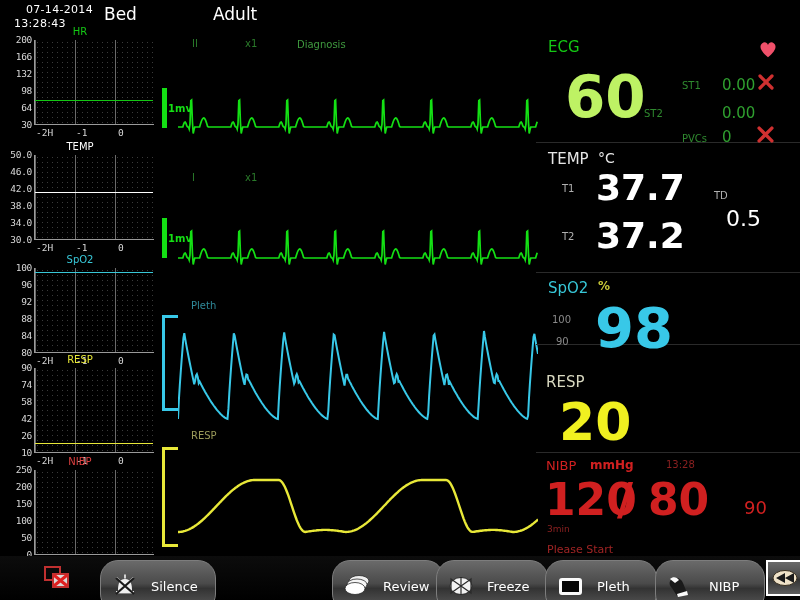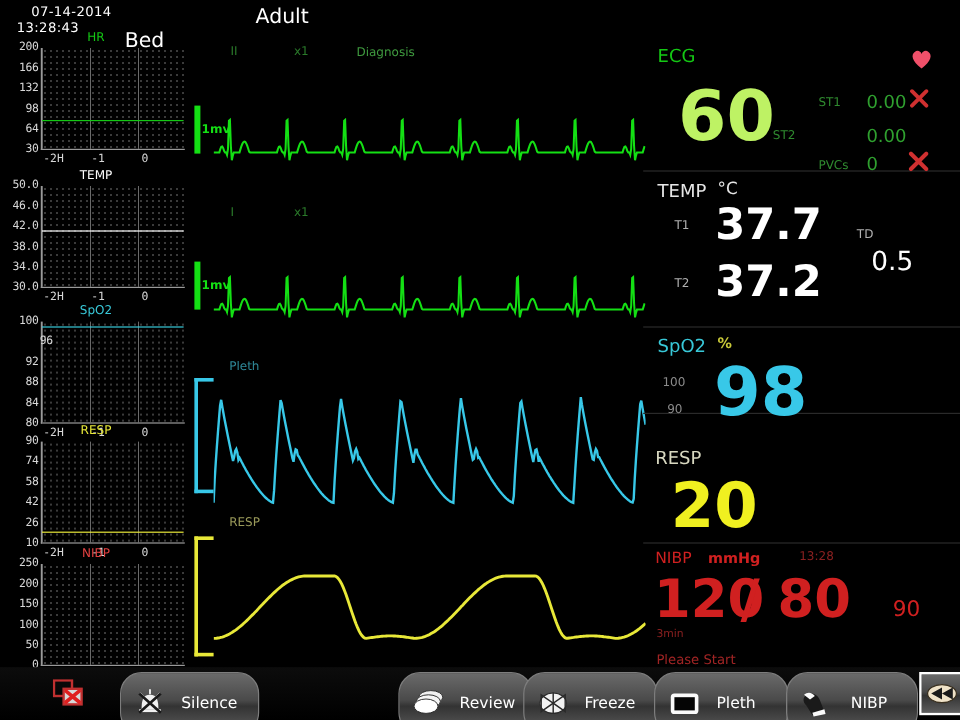--- a/index.html
+++ b/index.html
@@ -3,21 +3,21 @@
 <meta charset="utf-8">
 <style>
   html,body{margin:0;padding:0;background:#000;}
   body{width:800px;height:600px;overflow:hidden;
        font-family:"DejaVu Sans","Liberation Sans",sans-serif;color:#fff;}
   #screen{position:relative;width:800px;height:600px;background:#000;}
 
   
   .hdr-date{position:absolute;left:6px;top:3px;font-size:11px;color:#fff;letter-spacing:.3px;margin-left:20px;}
   .hdr-time{position:absolute;left:14px;top:17px;font-size:11px;color:#fff;letter-spacing:.3px;}
-  .hdr-bed{position:absolute;left:104px;top:4px;font-size:17px;color:#fff;margin-top:20px;}
+  .hdr-bed{position:absolute;left:104px;top:4px;font-size:17px;color:#fff;}
   .hdr-adult{position:absolute;left:213px;top:4px;font-size:17px;color:#fff;}
   .trend-title{position:absolute;width:160px;text-align:center;font-size:10px;}
   .trend-box{position:absolute;left:34px;border-left:1px solid #9a9a9a;border-bottom:1px solid #9a9a9a;
              box-sizing:border-box;}
   .trend-ylab{position:absolute;right:0;font-size:9.5px;color:#d8d8d8;text-align:right;
               width:32px;line-height:1;letter-spacing:-.3px;font-family:"DejaVu Sans Mono",monospace;}
   .trend-xlab{position:absolute;font-size:9.5px;color:#d8d8d8;font-family:"DejaVu Sans Mono",monospace;}
   .trend-line{position:absolute;height:1px;}
 
   
@@ -82,21 +82,21 @@
       <div class="trend-ylab" style="left: 0px; top: 201px;">38.0</div>
       <div class="trend-ylab" style="left: 0px; top: 218px;">34.0</div>
       <div class="trend-ylab" style="left: 0px; top: 235px;">30.0</div>
       <div class="trend-xlab" style="left: 36px; top: 242px;">-2H</div>
       <div class="trend-xlab" style="left: 76px; top: 242px;">-1</div>
       <div class="trend-xlab" style="left: 118px; top: 242px;">0</div>
       <div class="trend-line" style="left: 35px; width: 118px; top: 192px; background: rgb(255, 255, 255); position: absolute;"></div>
       <div class="trend-title" style="left: 0px; top: 254px; color: rgb(56, 200, 216);">SpO2</div>
       <div class="trend-box" style="top: 268px; width: 120px; height: 85px; background-image: radial-gradient(rgb(58, 58, 58) 0.6px, transparent 0.7px), linear-gradient(to right, rgb(106, 106, 106) 1px, transparent 1px); background-size: 5px 5px, 40px 100%;"></div>
       <div class="trend-ylab" style="left: 0px; top: 263px;">100</div>
-      <div class="trend-ylab" style="left: 12px; top: 280px;">96</div>
+      <div class="trend-ylab" style="left: 0px; top: 280px;">96</div>
       <div class="trend-ylab" style="left: 0px; top: 297px;">92</div>
       <div class="trend-ylab" style="left: 0px; top: 314px;">88</div>
       <div class="trend-ylab" style="left: 0px; top: 331px;">84</div>
       <div class="trend-ylab" style="left: 0px; top: 348px;">80</div>
       <div class="trend-xlab" style="left: 36px; top: 355px;">-2H</div>
       <div class="trend-xlab" style="left: 76px; top: 355px;">-1</div>
       <div class="trend-xlab" style="left: 118px; top: 355px;">0</div>
       <div class="trend-line" style="left: 35px; width: 118px; top: 272px; background: rgb(56, 200, 216); position: absolute;"></div>
       <div class="trend-title" style="left: 0px; top: 354px; color: rgb(232, 232, 56);">RESP</div>
       <div class="trend-box" style="top: 368px; width: 120px; height: 85px; background-image: radial-gradient(rgb(58, 58, 58) 0.6px, transparent 0.7px), linear-gradient(to right, rgb(106, 106, 106) 1px, transparent 1px); background-size: 5px 5px, 40px 100%;"></div>

